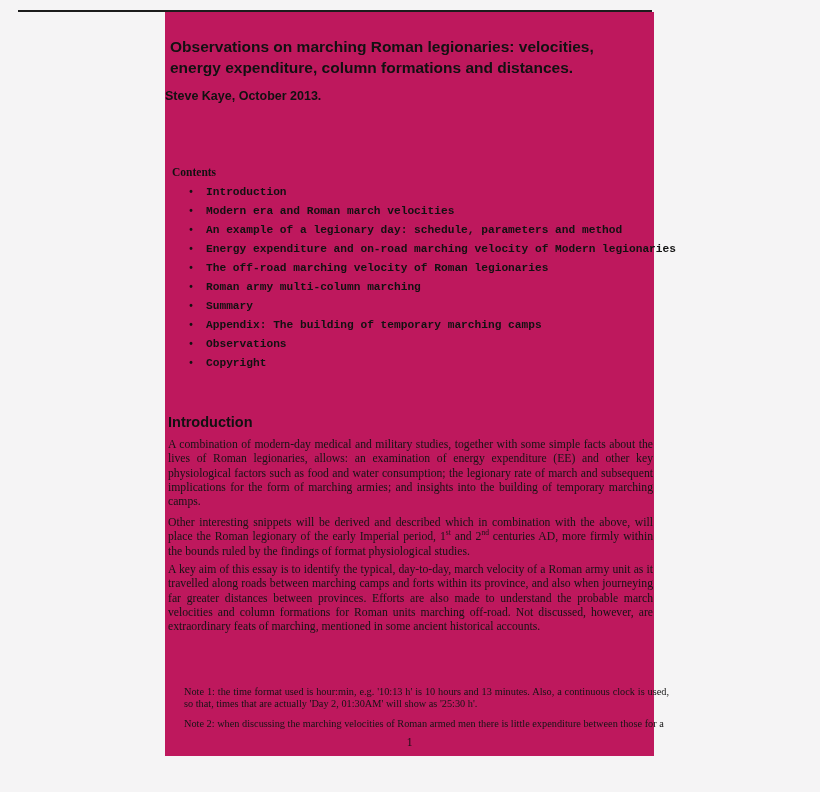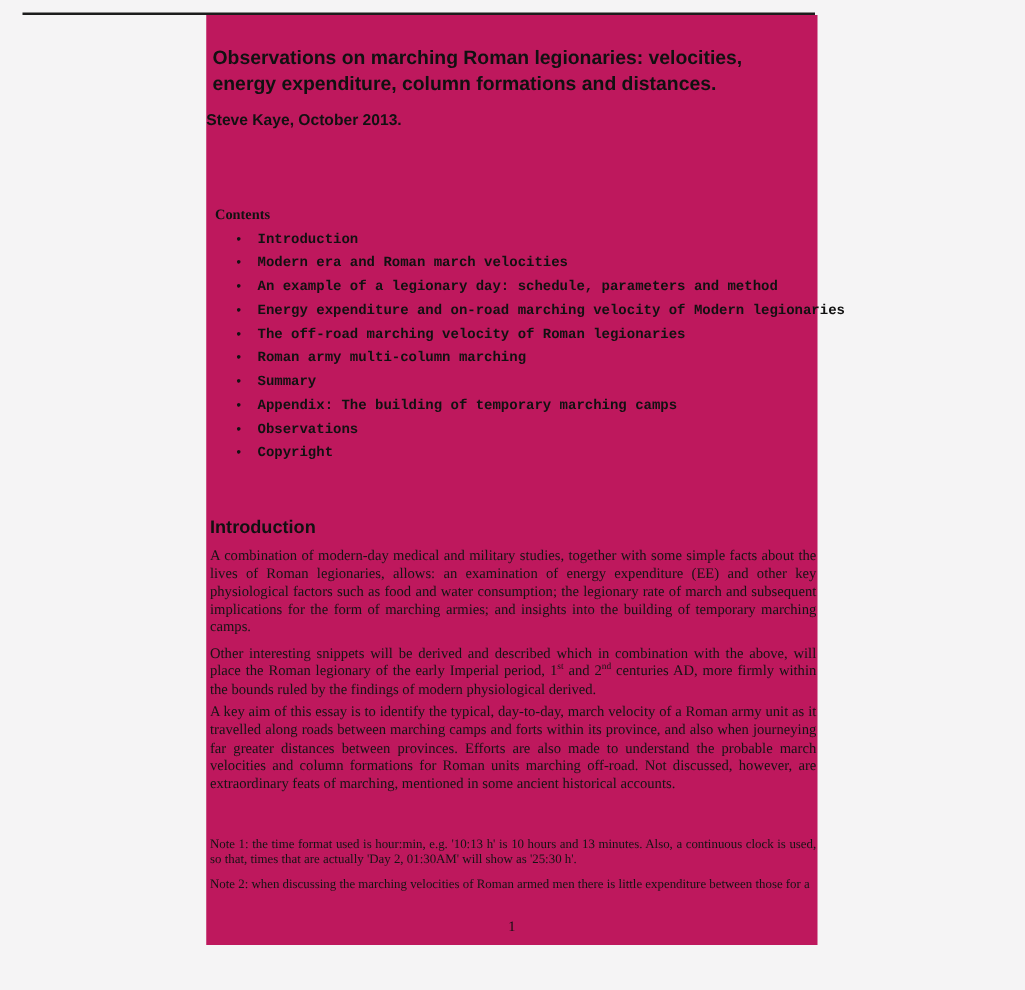--- a/index.html
+++ b/index.html
@@ -103,21 +103,21 @@
   }
   .note {
     position: absolute;
     left: 3px;
     width: 485px;
     font-family: "Liberation Serif", serif;
     font-size: 10.3px;
     line-height: 11.8px;
     text-align: justify;
     color: #141414;
-    margin: 0;
+    margin: 16px;
   }
   .note1 { top: 658px; }
   .note2 { top: 690px; }
   .page-number {
     position: absolute;
     left: 0; top: 724px;
     width: 100%;
     text-align: center;
     font-family: "Liberation Serif", serif;
     font-size: 11.5px;
@@ -170,21 +170,21 @@
     </div>
     <div class="toc-item">
       <span class="bullet">•</span><span>Copyright</span>
     </div>
   </div>
 
   <h2 class="intro-heading">Introduction</h2>
 
   <p class="body-para para1">A combination of modern-day medical and military studies, together with some simple facts about the lives of Roman legionaries, allows: an examination of energy expenditure (EE) and other key physiological factors such as food and water consumption; the legionary rate of march and subsequent implications for the form of marching armies; and insights into the building of temporary marching camps.</p>
 
-  <p class="body-para para2"><span>Other interesting snippets will be derived and described which in combination with the above, will place the Roman legionary of the early Imperial period, 1</span><sup>st</sup><span> and 2</span><sup>nd</sup><span> centuries AD, more firmly within the bounds ruled by the findings of modern physiological derived.</span></p>
+  <p class="body-para para2"><span>Other interesting snippets will be derived and described which in combination with the above, will place the Roman legionary of the early Imperial period, 1</span><sup>st</sup><span> and 2</span><sup>nd</sup><span> centuries AD, more firmly within the bounds ruled by the findings of format physiological studies.</span></p>
 
   <p class="body-para para3">A key aim of this essay is to identify the typical, day-to-day, march velocity of a Roman army unit as it travelled along roads between marching camps and forts within its province, and also when journeying far greater distances between provinces. Efforts are also made to understand the probable march velocities and column formations for Roman units marching off-road. Not discussed, however, are extraordinary feats of marching, mentioned in some ancient historical accounts.</p>
 
   <p class="note note1">Note 1: the time format used is hour:min, e.g. '10:13 h' is 10 hours and 13 minutes. Also, a continuous clock is used, so that, times that are actually 'Day 2, 01:30AM' will show as '25:30 h'.</p>
 
   <p class="note note2">Note 2: when discussing the marching velocities of Roman armed men there is little expenditure between those for a</p>
 
   <div class="page-number">1</div>
 
 </div>

